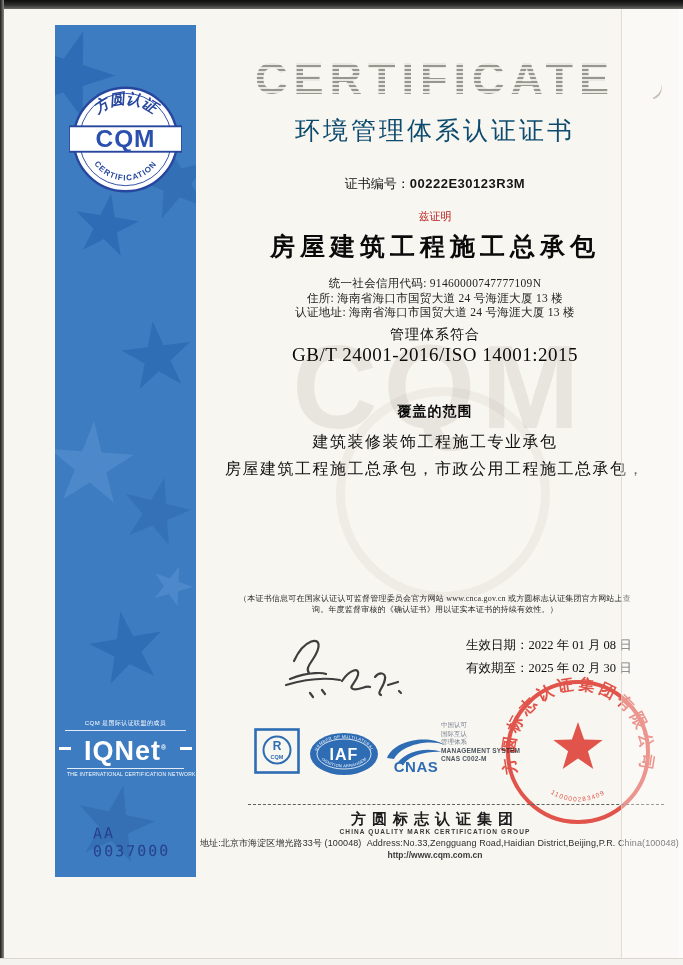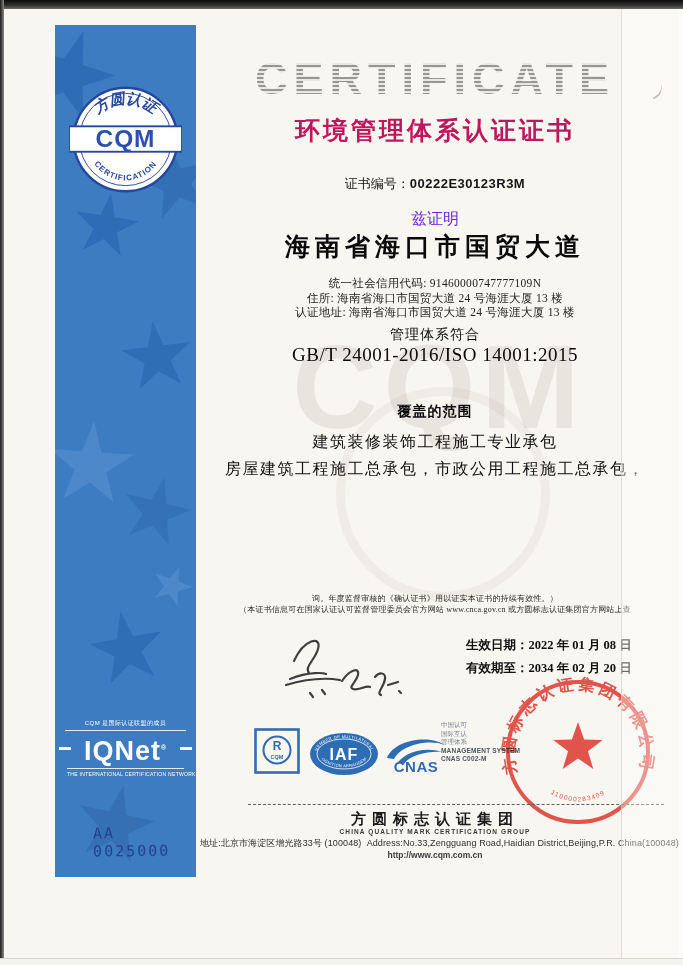--- a/index.html
+++ b/index.html
@@ -39,38 +39,38 @@
   .iqnet-name .dash{position:absolute;top:16px;width:12px;height:3px;background:#fff;}
   .iqnet-name .dash.l{left:-2px;} .iqnet-name .dash.r{right:-2px;}
   .iqnet-reg{font-size:7px;vertical-align:super;}
   .iqnet-bottom{font-size:5px;letter-spacing:.3px;white-space:nowrap;border-top:1px solid rgba(255,255,255,.85);
         padding-top:2px;margin:0 6px;}
   .serial{position:absolute;left:38px;top:799px;font-size:15px;letter-spacing:2px;color:#27418c;
         font-family:"DejaVu Sans Mono",monospace;transform:rotate(-.5deg);}
 
   
   .content-c{position:absolute;left:196px;width:470px;text-align:center;}
-  .doc-title{top:105px;font-size:25px;font-weight:700;letter-spacing:3px;color:#be185d;}
+  .doc-title{top:105px;font-size:25px;font-weight:400;letter-spacing:3px;color:#0c4a6e;}
   .cert-no{top:166px;font-size:13px;color:#151515;}
   .cert-no b{font-weight:600;letter-spacing:.5px;}
-  .certify{top:200px;font-size:16px;color:#6d28d9;}
+  .certify{top:200px;font-size:11px;color:#b91c1c;}
   .company{top:221px;font-size:25px;letter-spacing:5px;color:#0a0a0a;
         font-family:"Liberation Serif",serif;font-weight:600;}
   .info{top:267px;font-size:11.5px;line-height:14.5px;color:#222;
         font-family:"Liberation Serif",serif;letter-spacing:.3px;}
   .conform{top:317px;font-size:14px;font-weight:400;color:#0c0c0c;letter-spacing:1px;}
   .standard{top:335px;font-size:19px;font-weight:400;color:#0a0a0a;
         font-family:"Liberation Serif",serif;letter-spacing:.5px;}
   .scope-label{top:394px;font-size:14px;font-weight:700;color:#0c0c0c;letter-spacing:1px;}
   .scope{top:419px;font-size:16px;line-height:27px;color:#111;
         font-family:"Liberation Serif",serif;letter-spacing:1.5px;}
   .fineprint{top:585px;font-size:8px;line-height:10.5px;color:#2a2a2a;
         font-family:"Liberation Serif",serif;letter-spacing:.2px;}
   .dates{position:absolute;left:462px;top:625px;font-size:12.5px;line-height:23px;color:#101010;
-        font-family:"Liberation Serif",serif;font-weight:700;white-space:nowrap;text-align:left;}
+        font-family:"Liberation Serif",serif;font-weight:400;white-space:nowrap;text-align:left;}
   .signature{position:absolute;left:276px;top:618px;width:130px;height:84px;}
 
   
   .logo{position:absolute;}
   .rcqm{left:250px;top:719px;width:46px;height:46px;}
   .iaf{left:304px;top:722px;width:72px;height:46px;}
   .cnas{left:380px;top:726px;width:64px;height:40px;}
   .accred{position:absolute;left:437px;top:712px;width:120px;text-align:left;}
   .accred .cn{font-size:6.5px;line-height:8.5px;color:#7b8494;}
   .accred .en{font-size:6.5px;line-height:8.5px;color:#4c5560;font-weight:700;letter-spacing:.2px;}
@@ -128,65 +128,65 @@
       <div class="iqnet">
         <div class="iqnet-top">CQM 是国际认证联盟的成员</div>
         <div class="iqnet-name">
           <span class="dash l"></span>
           <span>IQNet</span><span class="iqnet-reg">®</span>
           <span class="dash r"></span>
         </div>
         <div class="iqnet-bottom">THE INTERNATIONAL CERTIFICATION NETWORK</div>
       </div>
 
-      <div class="serial">AA 0025000</div>
+      <div class="serial">AA 0037000</div>
     </div>
 
     <div class="content-c doc-title">环境管理体系认证证书</div>
     <div class="content-c cert-no">
       <span>证书编号：</span><b>00222E30123R3M</b>
     </div>
     <div class="content-c certify">兹证明</div>
-    <div class="content-c company">海南省海口市国贸大道</div>
+    <div class="content-c company">房屋建筑工程施工总承包</div>
     <div class="content-c info">
       <div>统一社会信用代码: 91460000747777109N</div>
       <div>住所: 海南省海口市国贸大道 24 号海涯大厦 13 楼</div>
       <div>认证地址: 海南省海口市国贸大道 24 号海涯大厦 13 楼</div>
     </div>
     <div class="content-c conform">管理体系符合</div>
     <div class="content-c standard">GB/T 24001-2016/ISO 14001:2015</div>
     <div class="content-c scope-label">覆盖的范围</div>
     <div class="content-c scope">
       <div>建筑装修装饰工程施工专业承包</div>
       <div>房屋建筑工程施工总承包，市政公用工程施工总承包，</div>
     </div>
     <div class="content-c fineprint">
+      <div>（本证书信息可在国家认证认可监督管理委员会官方网站 www.cnca.gov.cn 或方圆标志认证集团官方网站上查</div>
       <div>询。年度监督审核的《确认证书》用以证实本证书的持续有效性。）</div>
-      <div>（本证书信息可在国家认证认可监督管理委员会官方网站 www.cnca.gov.cn 或方圆标志认证集团官方网站上查</div>
     </div>
 
     <svg class="signature" viewBox="0 0 130 84">
       <g fill="none" stroke="#1f1f1f" stroke-width="2.2" stroke-linecap="round" opacity=".85">
         <path d="M14,34 C24,12 42,8 38,22 C35,33 24,40 29,46"></path>
         <path d="M10,52 C30,44 44,46 46,47"></path>
         <path d="M6,58 C26,52 42,50 60,53"></path>
         <path d="M30,66 l3,4 M42,63 l3,4"></path>
         <path d="M62,54 C70,42 80,40 78,48 C76,56 68,60 73,62 C78,64 86,58 90,60"></path>
         <path d="M95,50 C99,45 106,45 105,52 C104,60 96,66 101,68"></path>
         <path d="M108,58 l10,-3"></path>
         <path d="M119,64 l2,2"></path>
       </g>
     </svg>
 
     <div class="dates">
       <div>
         <span>生效日期：</span><span>2022 年 01 月 08 日</span>
       </div>
       <div>
-        <span>有效期至：</span><span>2034 年 02 月 20 日</span>
+        <span>有效期至：</span><span>2025 年 02 月 30 日</span>
       </div>
     </div>
 
     <svg class="logo rcqm" viewBox="0 0 46 46">
       <rect x="1.5" y="1.5" width="43" height="43" fill="none" stroke="#2e6cb4" stroke-width="2.6"></rect>
       <circle cx="23" cy="22" r="13.5" fill="none" stroke="#2e6cb4" stroke-width="2"></circle>
       <text x="23" y="21.5" text-anchor="middle" font-size="12" font-weight="bold" fill="#2e6cb4">R</text>
       <text x="23" y="31" text-anchor="middle" font-size="5.5" font-weight="bold" fill="#2e6cb4">CQM</text>
     </svg>
 

